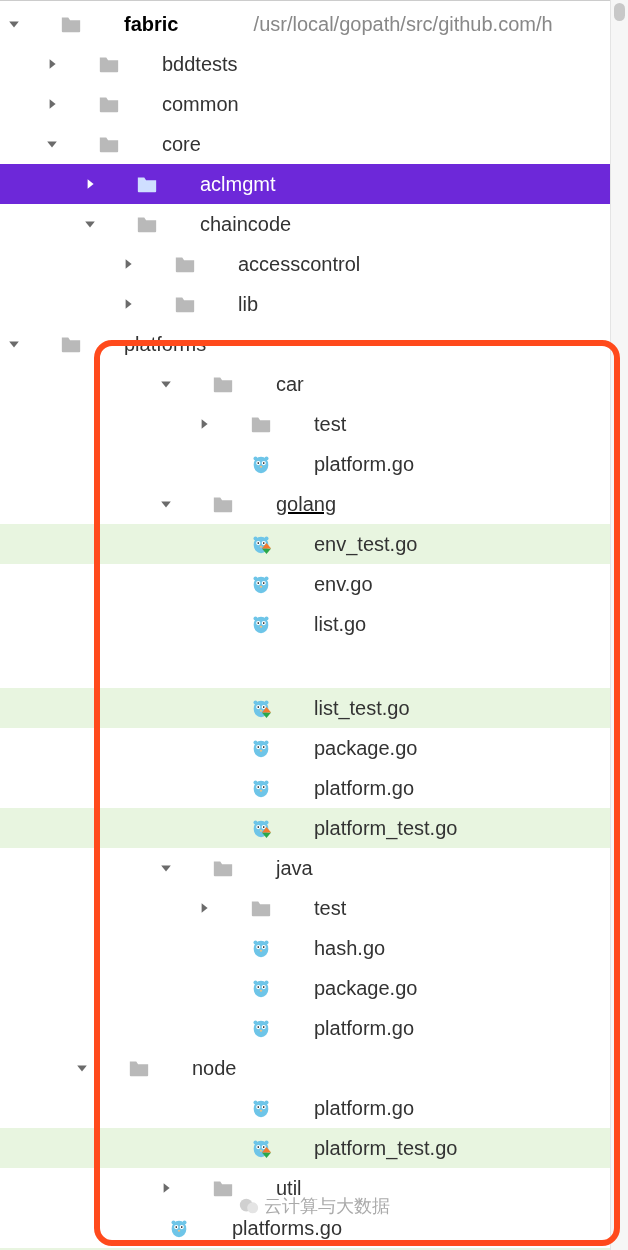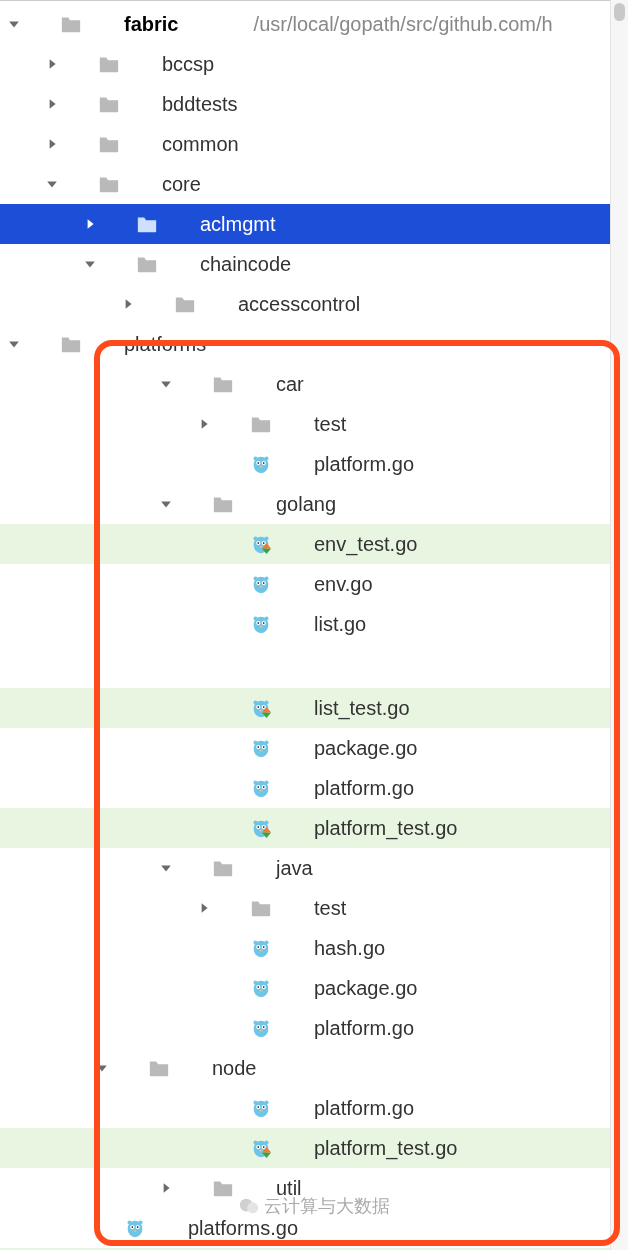--- a/index.html
+++ b/index.html
@@ -16,21 +16,21 @@
   .tree { width: 100%; padding-top: 4px; }
   .row {
     display: flex;
     align-items: center;
     height: 40px;
     white-space: nowrap;
     padding-left: 6px;
     gap: 32px;
   }
   .row.selected {
-    background: #1d4ed8;
+    background: #6d28d9;
     color: #fff;
   }
   .row.test-green { background: #e8f5e0; }
   .arrow {
     width: 16px; height: 16px;
     margin-right: 6px;
     flex-shrink: 0;
     display: flex; align-items: center; justify-content: center;
   }
   .arrow svg { width: 12px; height: 12px; }
@@ -109,51 +109,38 @@
       <span class="arrow">
         <svg viewBox="0 0 10 10">
           <path d="M3 1 L8 5 L3 9 Z" fill="#6b6b6b"></path>
         </svg>
       </span>
       <span class="icon">
         <svg viewBox="0 0 24 20">
           <path d="M2 3 h7 l2 3 h11 v12 a1 1 0 0 1 -1 1 h-18 a1 1 0 0 1 -1 -1 z" fill="#b9b9b9"></path>
         </svg>
       </span>
-      <span class="label">bccsp</span>
+      <span class="label">bddtests</span>
     </div>
     <div class="row" style="padding-left: 44px;">
       <span class="arrow">
         <svg viewBox="0 0 10 10">
           <path d="M3 1 L8 5 L3 9 Z" fill="#6b6b6b"></path>
         </svg>
       </span>
       <span class="icon">
         <svg viewBox="0 0 24 20">
           <path d="M2 3 h7 l2 3 h11 v12 a1 1 0 0 1 -1 1 h-18 a1 1 0 0 1 -1 -1 z" fill="#b9b9b9"></path>
         </svg>
       </span>
-      <span class="label">bddtests</span>
+      <span class="label">common</span>
     </div>
     <div class="row" style="padding-left: 44px;">
       <span class="arrow">
         <svg viewBox="0 0 10 10">
-          <path d="M3 1 L8 5 L3 9 Z" fill="#6b6b6b"></path>
-        </svg>
-      </span>
-      <span class="icon">
-        <svg viewBox="0 0 24 20">
-          <path d="M2 3 h7 l2 3 h11 v12 a1 1 0 0 1 -1 1 h-18 a1 1 0 0 1 -1 -1 z" fill="#b9b9b9"></path>
-        </svg>
-      </span>
-      <span class="label">common</span>
-    </div>
-    <div class="row" style="padding-left: 44px;">
-      <span class="arrow">
-        <svg viewBox="0 0 10 10">
           <path d="M1 3 L9 3 L5 8 Z" fill="#6b6b6b"></path>
         </svg>
       </span>
       <span class="icon">
         <svg viewBox="0 0 24 20">
           <path d="M2 3 h7 l2 3 h11 v12 a1 1 0 0 1 -1 1 h-18 a1 1 0 0 1 -1 -1 z" fill="#b9b9b9"></path>
         </svg>
       </span>
       <span class="label">core</span>
     </div>
@@ -189,20 +176,33 @@
           <path d="M3 1 L8 5 L3 9 Z" fill="#6b6b6b"></path>
         </svg>
       </span>
       <span class="icon">
         <svg viewBox="0 0 24 20">
           <path d="M2 3 h7 l2 3 h11 v12 a1 1 0 0 1 -1 1 h-18 a1 1 0 0 1 -1 -1 z" fill="#b9b9b9"></path>
         </svg>
       </span>
       <span class="label">accesscontrol</span>
     </div>
+    <div class="row" style="padding-left: 120px;">
+      <span class="arrow">
+        <svg viewBox="0 0 10 10">
+          <path d="M3 1 L8 5 L3 9 Z" fill="#6b6b6b"></path>
+        </svg>
+      </span>
+      <span class="icon">
+        <svg viewBox="0 0 24 20">
+          <path d="M2 3 h7 l2 3 h11 v12 a1 1 0 0 1 -1 1 h-18 a1 1 0 0 1 -1 -1 z" fill="#b9b9b9"></path>
+        </svg>
+      </span>
+      <span class="label">lib</span>
+    </div>
     <div class="row" style="">
       <span class="arrow">
         <svg viewBox="0 0 10 10">
           <path d="M1 3 L9 3 L5 8 Z" fill="#6b6b6b"></path>
         </svg>
       </span>
       <span class="icon">
         <svg viewBox="0 0 24 20">
           <path d="M2 3 h7 l2 3 h11 v12 a1 1 0 0 1 -1 1 h-18 a1 1 0 0 1 -1 -1 z" fill="#b9b9b9"></path>
         </svg>
@@ -244,21 +244,21 @@
           <circle cx="18" cy="6" r="2.2" fill="#6ec5e8"></circle>
           <circle cx="9" cy="11" r="2.3" fill="#fff"></circle>
           <circle cx="15" cy="11" r="2.3" fill="#fff"></circle>
           <circle cx="9" cy="11" r="0.9" fill="#000"></circle>
           <circle cx="15" cy="11" r="0.9" fill="#000"></circle>
           <ellipse cx="12" cy="15" rx="1.4" ry="1" fill="#e8c08a"></ellipse>
         </svg>
       </span>
       <span class="label">platform.go</span>
     </div>
-    <div class="row" style="padding-left: 158px;">
+    <div class="row" style="padding-left: 158px; text-decoration: underline;">
       <span class="arrow">
         <svg viewBox="0 0 10 10">
           <path d="M1 3 L9 3 L5 8 Z" fill="#6b6b6b"></path>
         </svg>
       </span>
       <span class="icon">
         <svg viewBox="0 0 24 20">
           <path d="M2 3 h7 l2 3 h11 v12 a1 1 0 0 1 -1 1 h-18 a1 1 0 0 1 -1 -1 z" fill="#b9b9b9"></path>
         </svg>
       </span>
@@ -449,21 +449,21 @@
           <circle cx="18" cy="6" r="2.2" fill="#6ec5e8"></circle>
           <circle cx="9" cy="11" r="2.3" fill="#fff"></circle>
           <circle cx="15" cy="11" r="2.3" fill="#fff"></circle>
           <circle cx="9" cy="11" r="0.9" fill="#000"></circle>
           <circle cx="15" cy="11" r="0.9" fill="#000"></circle>
           <ellipse cx="12" cy="15" rx="1.4" ry="1" fill="#e8c08a"></ellipse>
         </svg>
       </span>
       <span class="label">platform.go</span>
     </div>
-    <div class="row" style="padding-left: 94px;">
+    <div class="row" style="padding-left: 74px;">
       <span class="arrow">
         <svg viewBox="0 0 10 10">
           <path d="M1 3 L9 3 L5 8 Z" fill="#6b6b6b"></path>
         </svg>
       </span>
       <span class="icon">
         <svg viewBox="0 0 24 20">
           <path d="M2 3 h7 l2 3 h11 v12 a1 1 0 0 1 -1 1 h-18 a1 1 0 0 1 -1 -1 z" fill="#b9b9b9"></path>
         </svg>
       </span>
@@ -509,21 +509,21 @@
           <path d="M3 1 L8 5 L3 9 Z" fill="#6b6b6b"></path>
         </svg>
       </span>
       <span class="icon">
         <svg viewBox="0 0 24 20">
           <path d="M2 3 h7 l2 3 h11 v12 a1 1 0 0 1 -1 1 h-18 a1 1 0 0 1 -1 -1 z" fill="#b9b9b9"></path>
         </svg>
       </span>
       <span class="label">util</span>
     </div>
-    <div class="row" style="padding-left: 70px;">
+    <div class="row" style="padding-left: 114px;">
       <span class="arrow blank"></span>
       <span class="icon">
         <svg viewBox="0 0 24 24">
           <ellipse cx="12" cy="13" rx="8" ry="9" fill="#6ec5e8"></ellipse>
           <circle cx="6" cy="6" r="2.2" fill="#6ec5e8"></circle>
           <circle cx="18" cy="6" r="2.2" fill="#6ec5e8"></circle>
           <circle cx="9" cy="11" r="2.3" fill="#fff"></circle>
           <circle cx="15" cy="11" r="2.3" fill="#fff"></circle>
           <circle cx="9" cy="11" r="0.9" fill="#000"></circle>
           <circle cx="15" cy="11" r="0.9" fill="#000"></circle>

